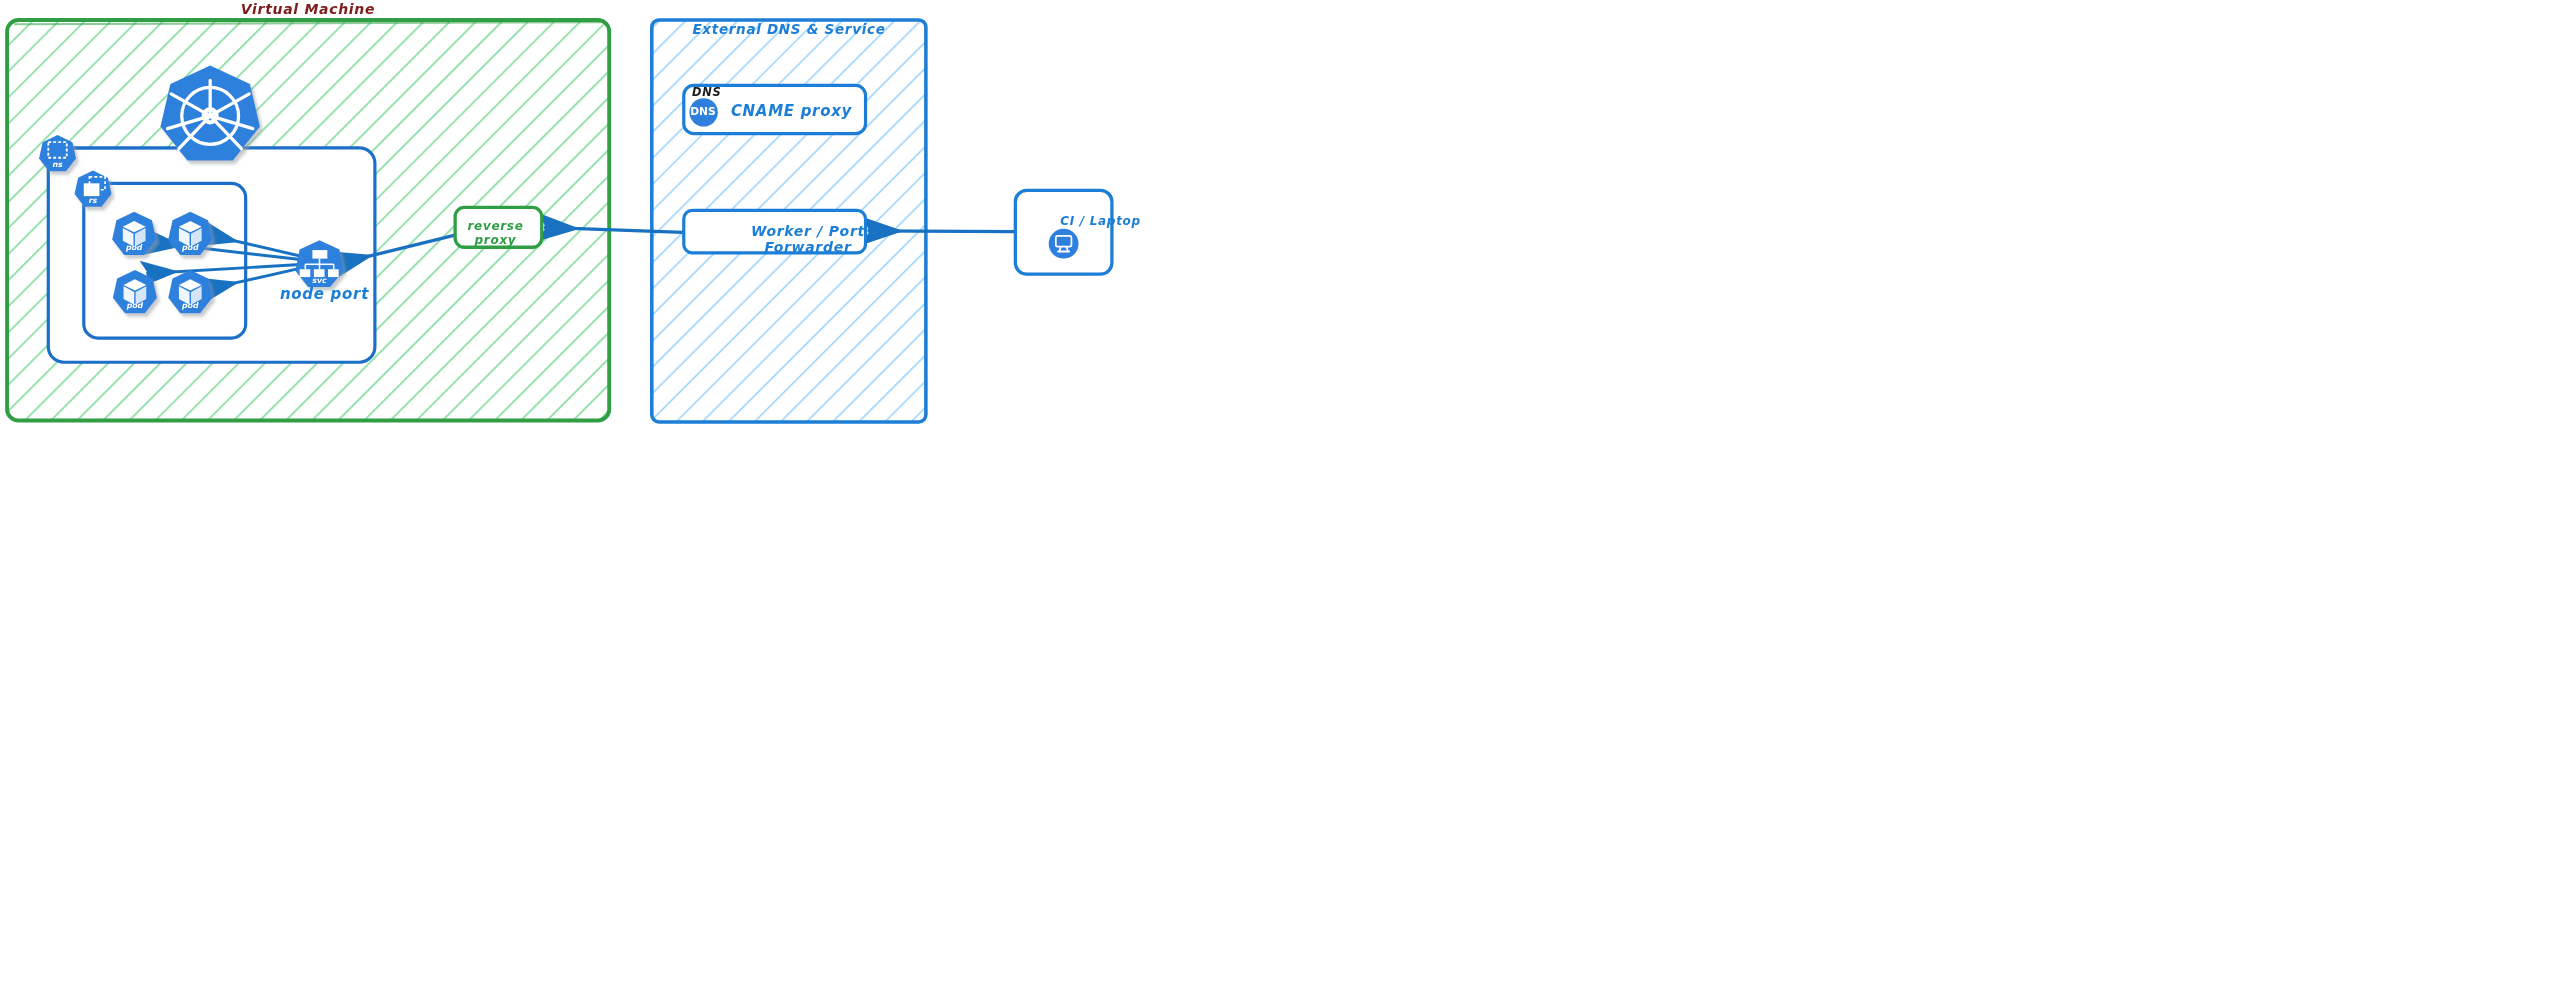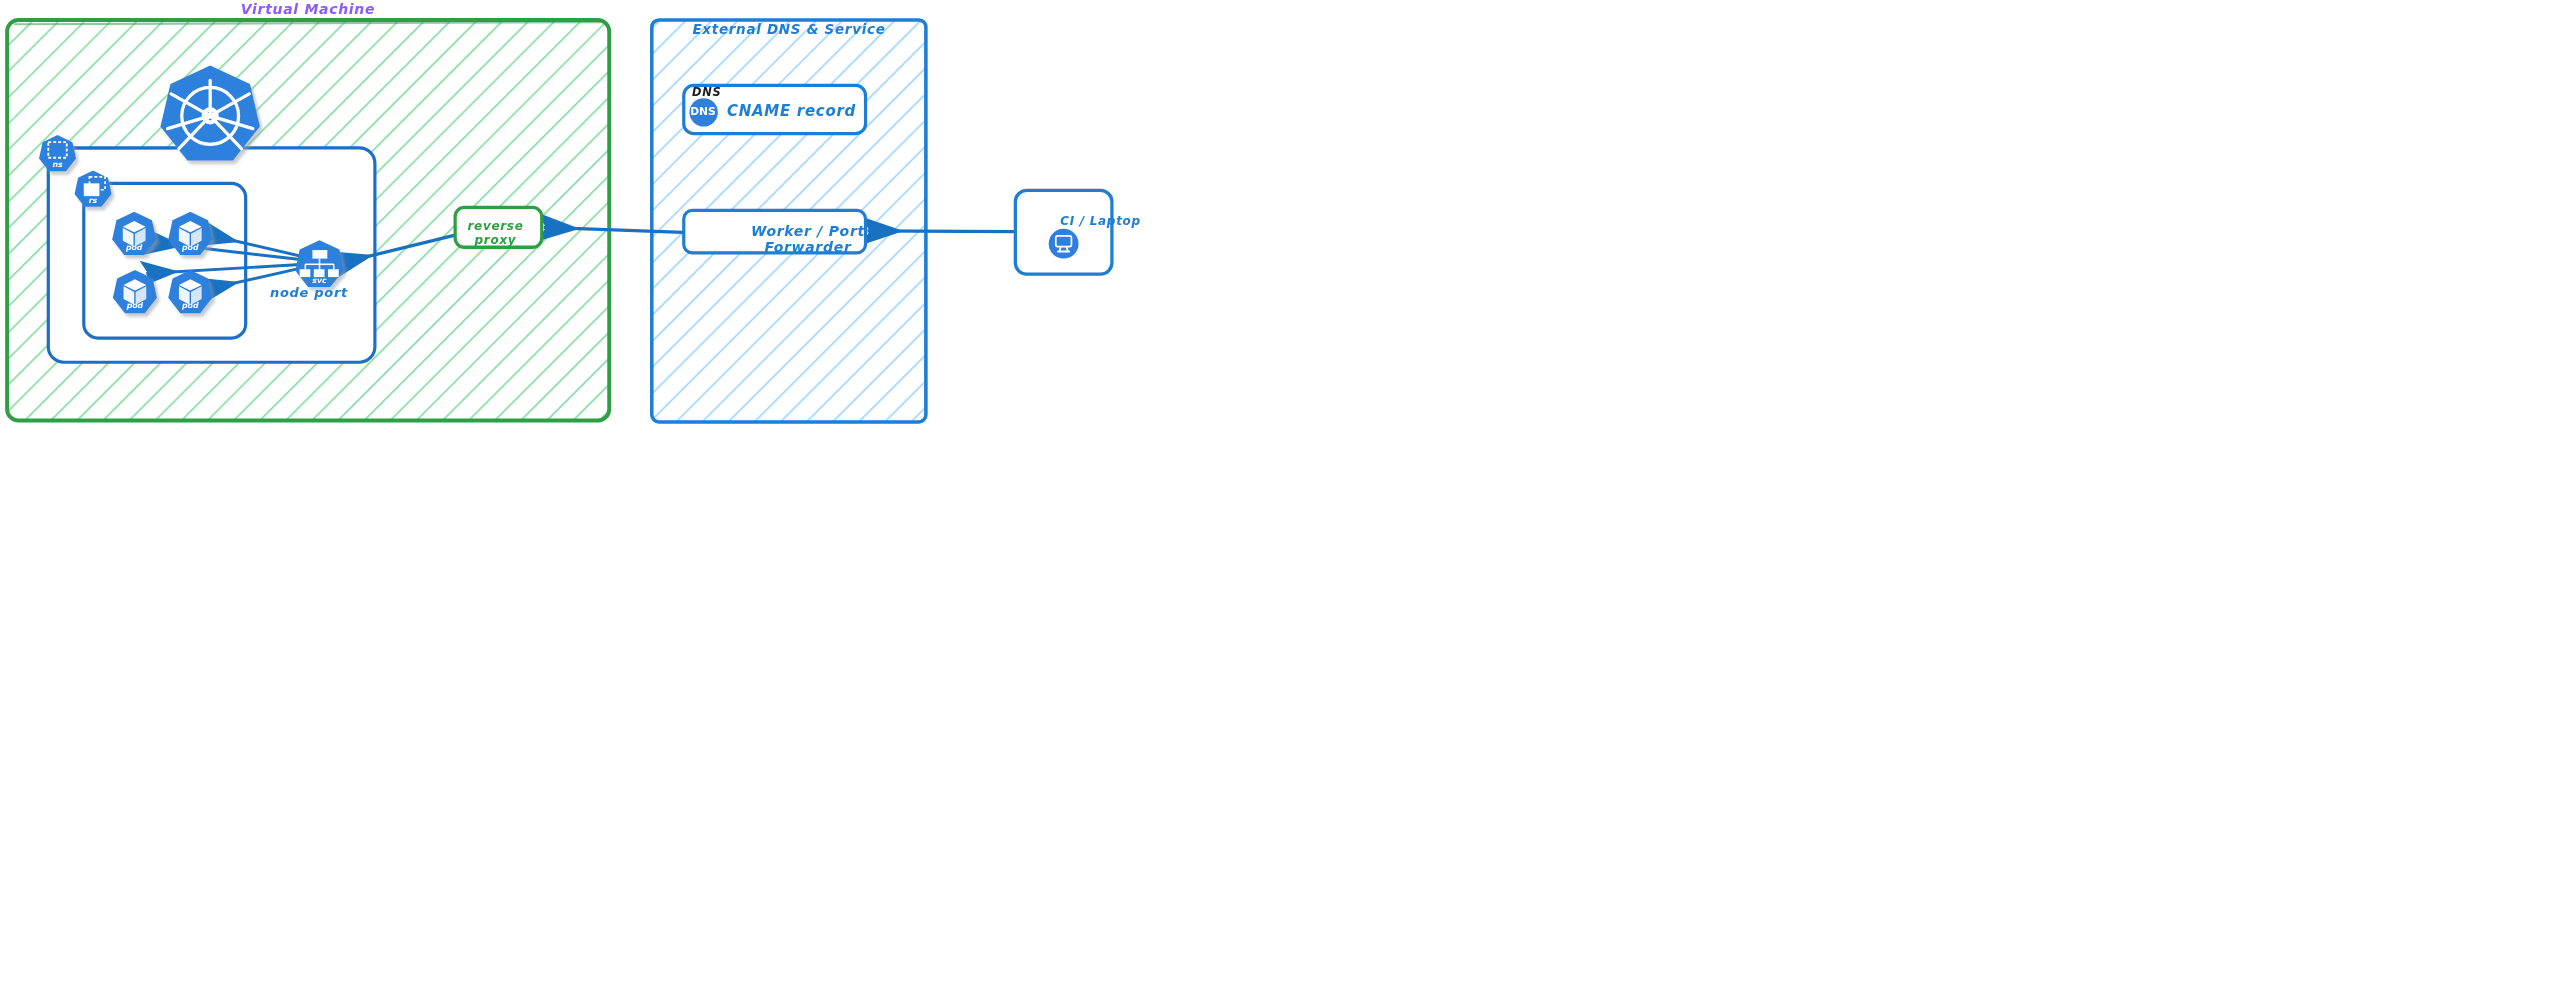--- a/index.html
+++ b/index.html
@@ -189,50 +189,50 @@
         <rect x="422" y="379" width="15" height="11" stroke="none"></rect>
         <rect x="442" y="379" width="15" height="11" stroke="none"></rect>
         <rect x="462" y="379" width="15" height="11" stroke="none"></rect>
       </g>
       <text x="450" y="399" text-anchor="middle" fill="#ffffff" font-family="DejaVu Sans, sans-serif" font-size="11" font-style="italic" font-weight="700">svc</text>
     </g>
   </svg>
 
   <svg class="layer" viewBox="0 0 3628 1384" style="pointer-events:none"></svg>
 
-  <div class="hand" style="position:absolute;left:0;top:1.4px;width:616px;text-align:center;color:#8b5cf6;font-size:14px;">
+  <div class="hand" style="position:absolute;left:0;top:1.4px;width:616px;text-align:center;color:#7f1d1d;font-size:14px;">
     <span>Virtual Machine</span>
   </div>
 
   <div class="hand" style="position:absolute;left:652px;top:21px;width:274px;text-align:center;color:#1c7ed6;font-size:13.5px;">
     <span>External DNS &amp; Service</span>
   </div>
 
   <div class="hand" style="position:absolute;left:692px;top:85px;color:#1e1e1e;font-size:11.4px;font-weight:700;">
     <span>DNS</span>
   </div>
 
   <div style="position:absolute;left:689px;top:105px;width:28px;text-align:center;color:#ffffff;font-size:10.7px;font-weight:700;font-family:'DejaVu Sans',sans-serif;">
     <span>DNS</span>
   </div>
 
   <div class="hand" style="position:absolute;left:724px;top:102px;width:135px;text-align:center;color:#1c7ed6;font-size:15px;">
-    <span>CNAME record</span>
+    <span>CNAME proxy</span>
   </div>
 
   <div class="hand" style="position:absolute;left:684px;top:223px;width:182px;text-align:center;color:#1c7ed6;font-size:14px;padding-left:33px;">
     <span>Worker / Port Forwarder</span>
   </div>
 
   <div class="hand" style="position:absolute;left:455px;top:219px;width:81px;text-align:center;color:#2f9e44;font-size:12px;">
     <span>reverse proxy</span>
   </div>
 
   <div class="hand" style="position:absolute;left:1015px;top:214px;width:97px;text-align:center;color:#1c7ed6;font-size:12px;padding-left:37px;">
     <span>CI / Laptop</span>
   </div>
 
-  <div class="hand" style="position:absolute;left:270px;top:285px;width:99px;text-align:left;color:#1c7ed6;font-size:13px;">
+  <div class="hand" style="position:absolute;left:270px;top:285px;width:99px;text-align:right;color:#1c7ed6;font-size:15px;">
     <span>node port</span>
   </div>
 
 </div>
 
 
 </body></html>

